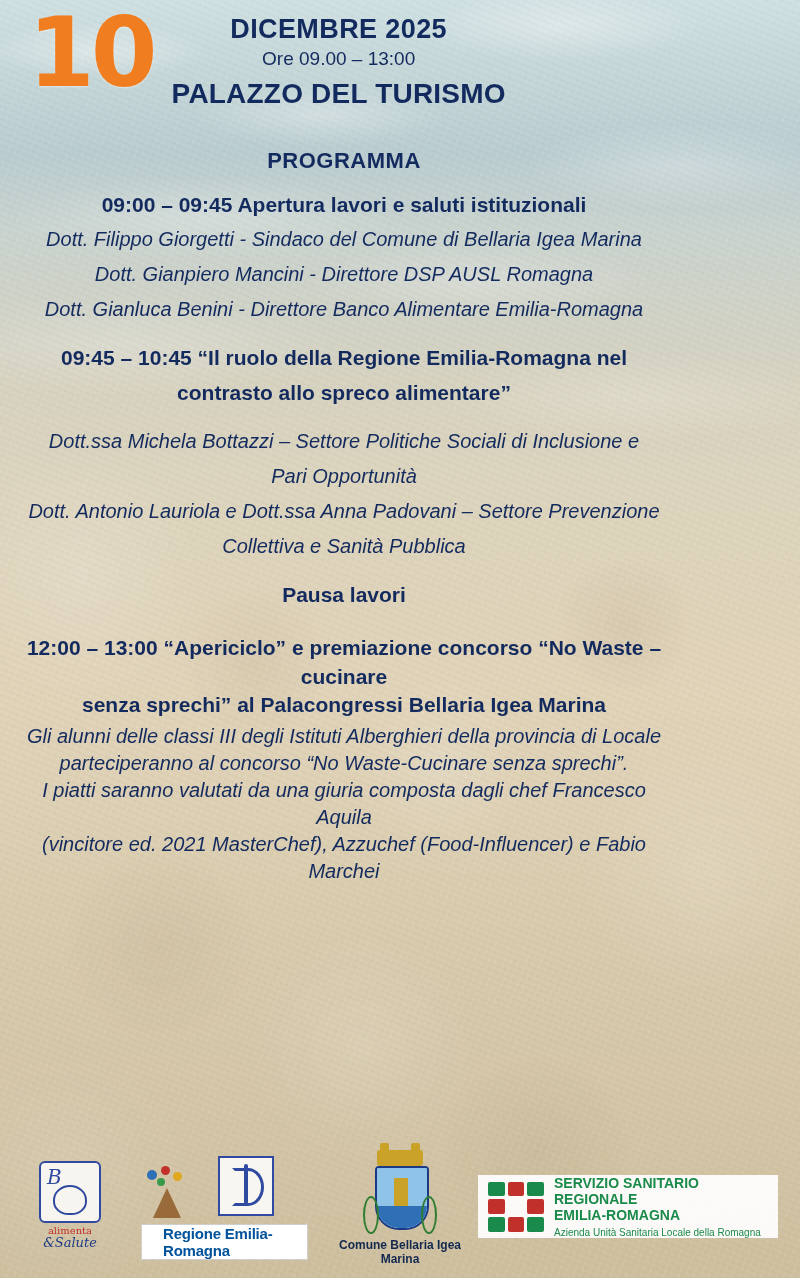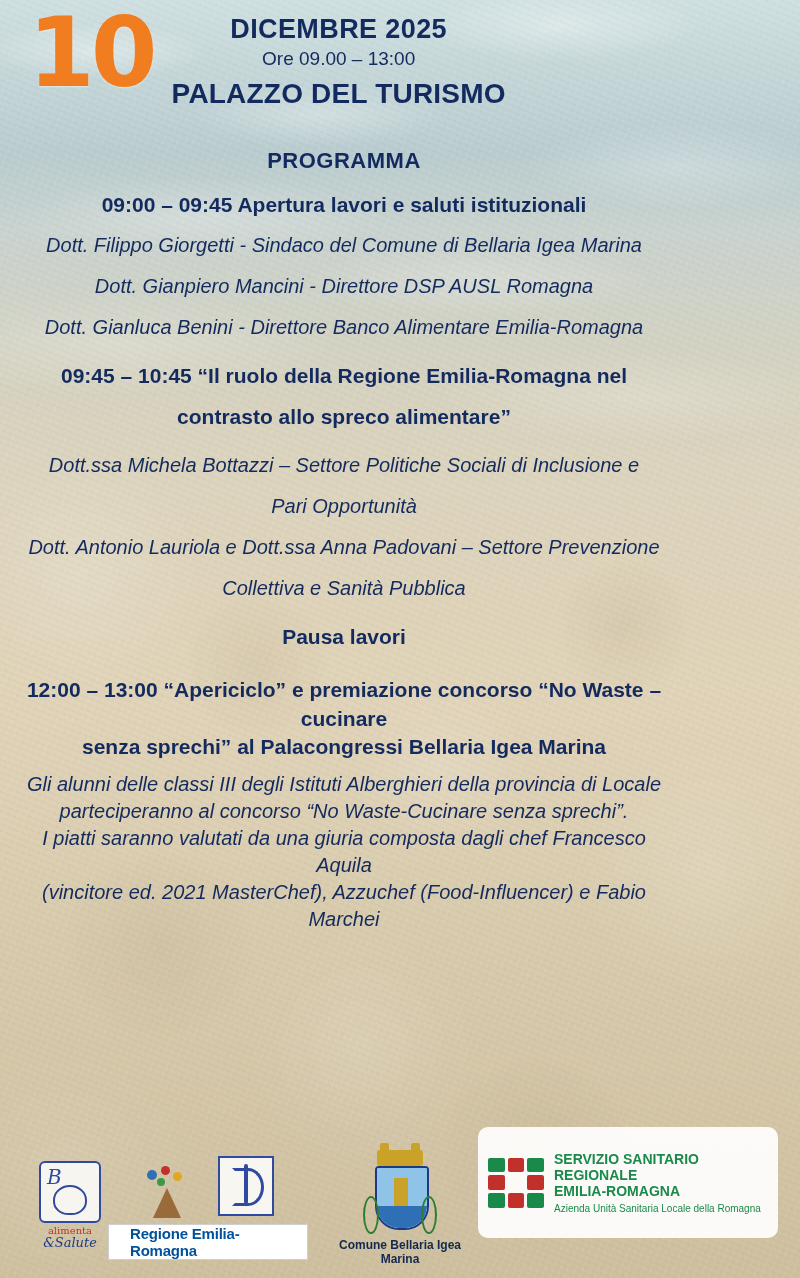--- a/index.html
+++ b/index.html
@@ -145,21 +145,21 @@
   .line-b {
     font-size: 21px;
     font-weight: bold;
     line-height: 1.45;
   }
   .line-i {
     font-size: 20px;
     font-style: italic;
     line-height: 1.55;
   }
-  .gap-sm { margin-top: 10px; }
+  .gap-sm { margin-top: 4px; }
   .gap-md { margin-top: 18px; }
   .gap-lg { margin-top: 24px; }
   .tight { line-height: 1.35; }
 
   
   .logos {
     position: absolute;
     left: 0;
     bottom: 0;
     width: 800px;
@@ -215,20 +215,21 @@
   .banco-art .d1 { width: 10px; height: 10px; background: #2f6fb5; left: 8px; top: 4px; }
   .banco-art .d2 { width: 9px; height: 9px; background: #c2302b; left: 22px; top: 0px; }
   .banco-art .d3 { width: 9px; height: 9px; background: #e0a81e; left: 34px; top: 6px; }
   .banco-art .d4 { width: 8px; height: 8px; background: #3a9a4a; left: 18px; top: 12px; }
   
   .l-reg { left: 108px; bottom: 18px; width: 200px; }
   .reg-bar {
     display: flex; align-items: flex-start;
     background: #fff; border: 1px solid #cfcfcf;
     height: 34px;
+    margin-left: 33px;
   }
   .reg-bar .stripe { width: 10px; background: #0a7a3f; }
   .reg-bar .stripe2 { width: 5px; background: #c2302b; }
   .reg-bar .label {
     flex: 1; display: flex; align-items: center; justify-content: center;
     font-size: 15px; font-weight: bold; color: #00529b; letter-spacing: -.2px;
     padding: 0 6px;
   }
   
   .l-ausl { left: 218px; bottom: 62px; width: 56px; }
@@ -285,22 +286,21 @@
   .crest .leafL { left: 0; }
   .crest .leafR { right: 0; }
   .comune-txt {
     font-size: 12px; font-weight: bold; color: #13284f; margin-top: 2px;
   }
   
   .l-ssr { right: 22px; bottom: 40px; width: 300px; }
   .ssr-box {
     display: flex; align-items: center;
     background: rgba(255,255,255,.92);
-    padding: 24px 10px;
-    border-radius: 10px;
+    padding: 0 10px;
   }
   .ssr-mark {
     width: 56px; height: 50px;
     display: grid;
     grid-template-columns: repeat(3, 1fr);
     grid-template-rows: repeat(3, 1fr);
     gap: 3px;
     margin-right: 10px;
     flex: 0 0 auto;
   }

